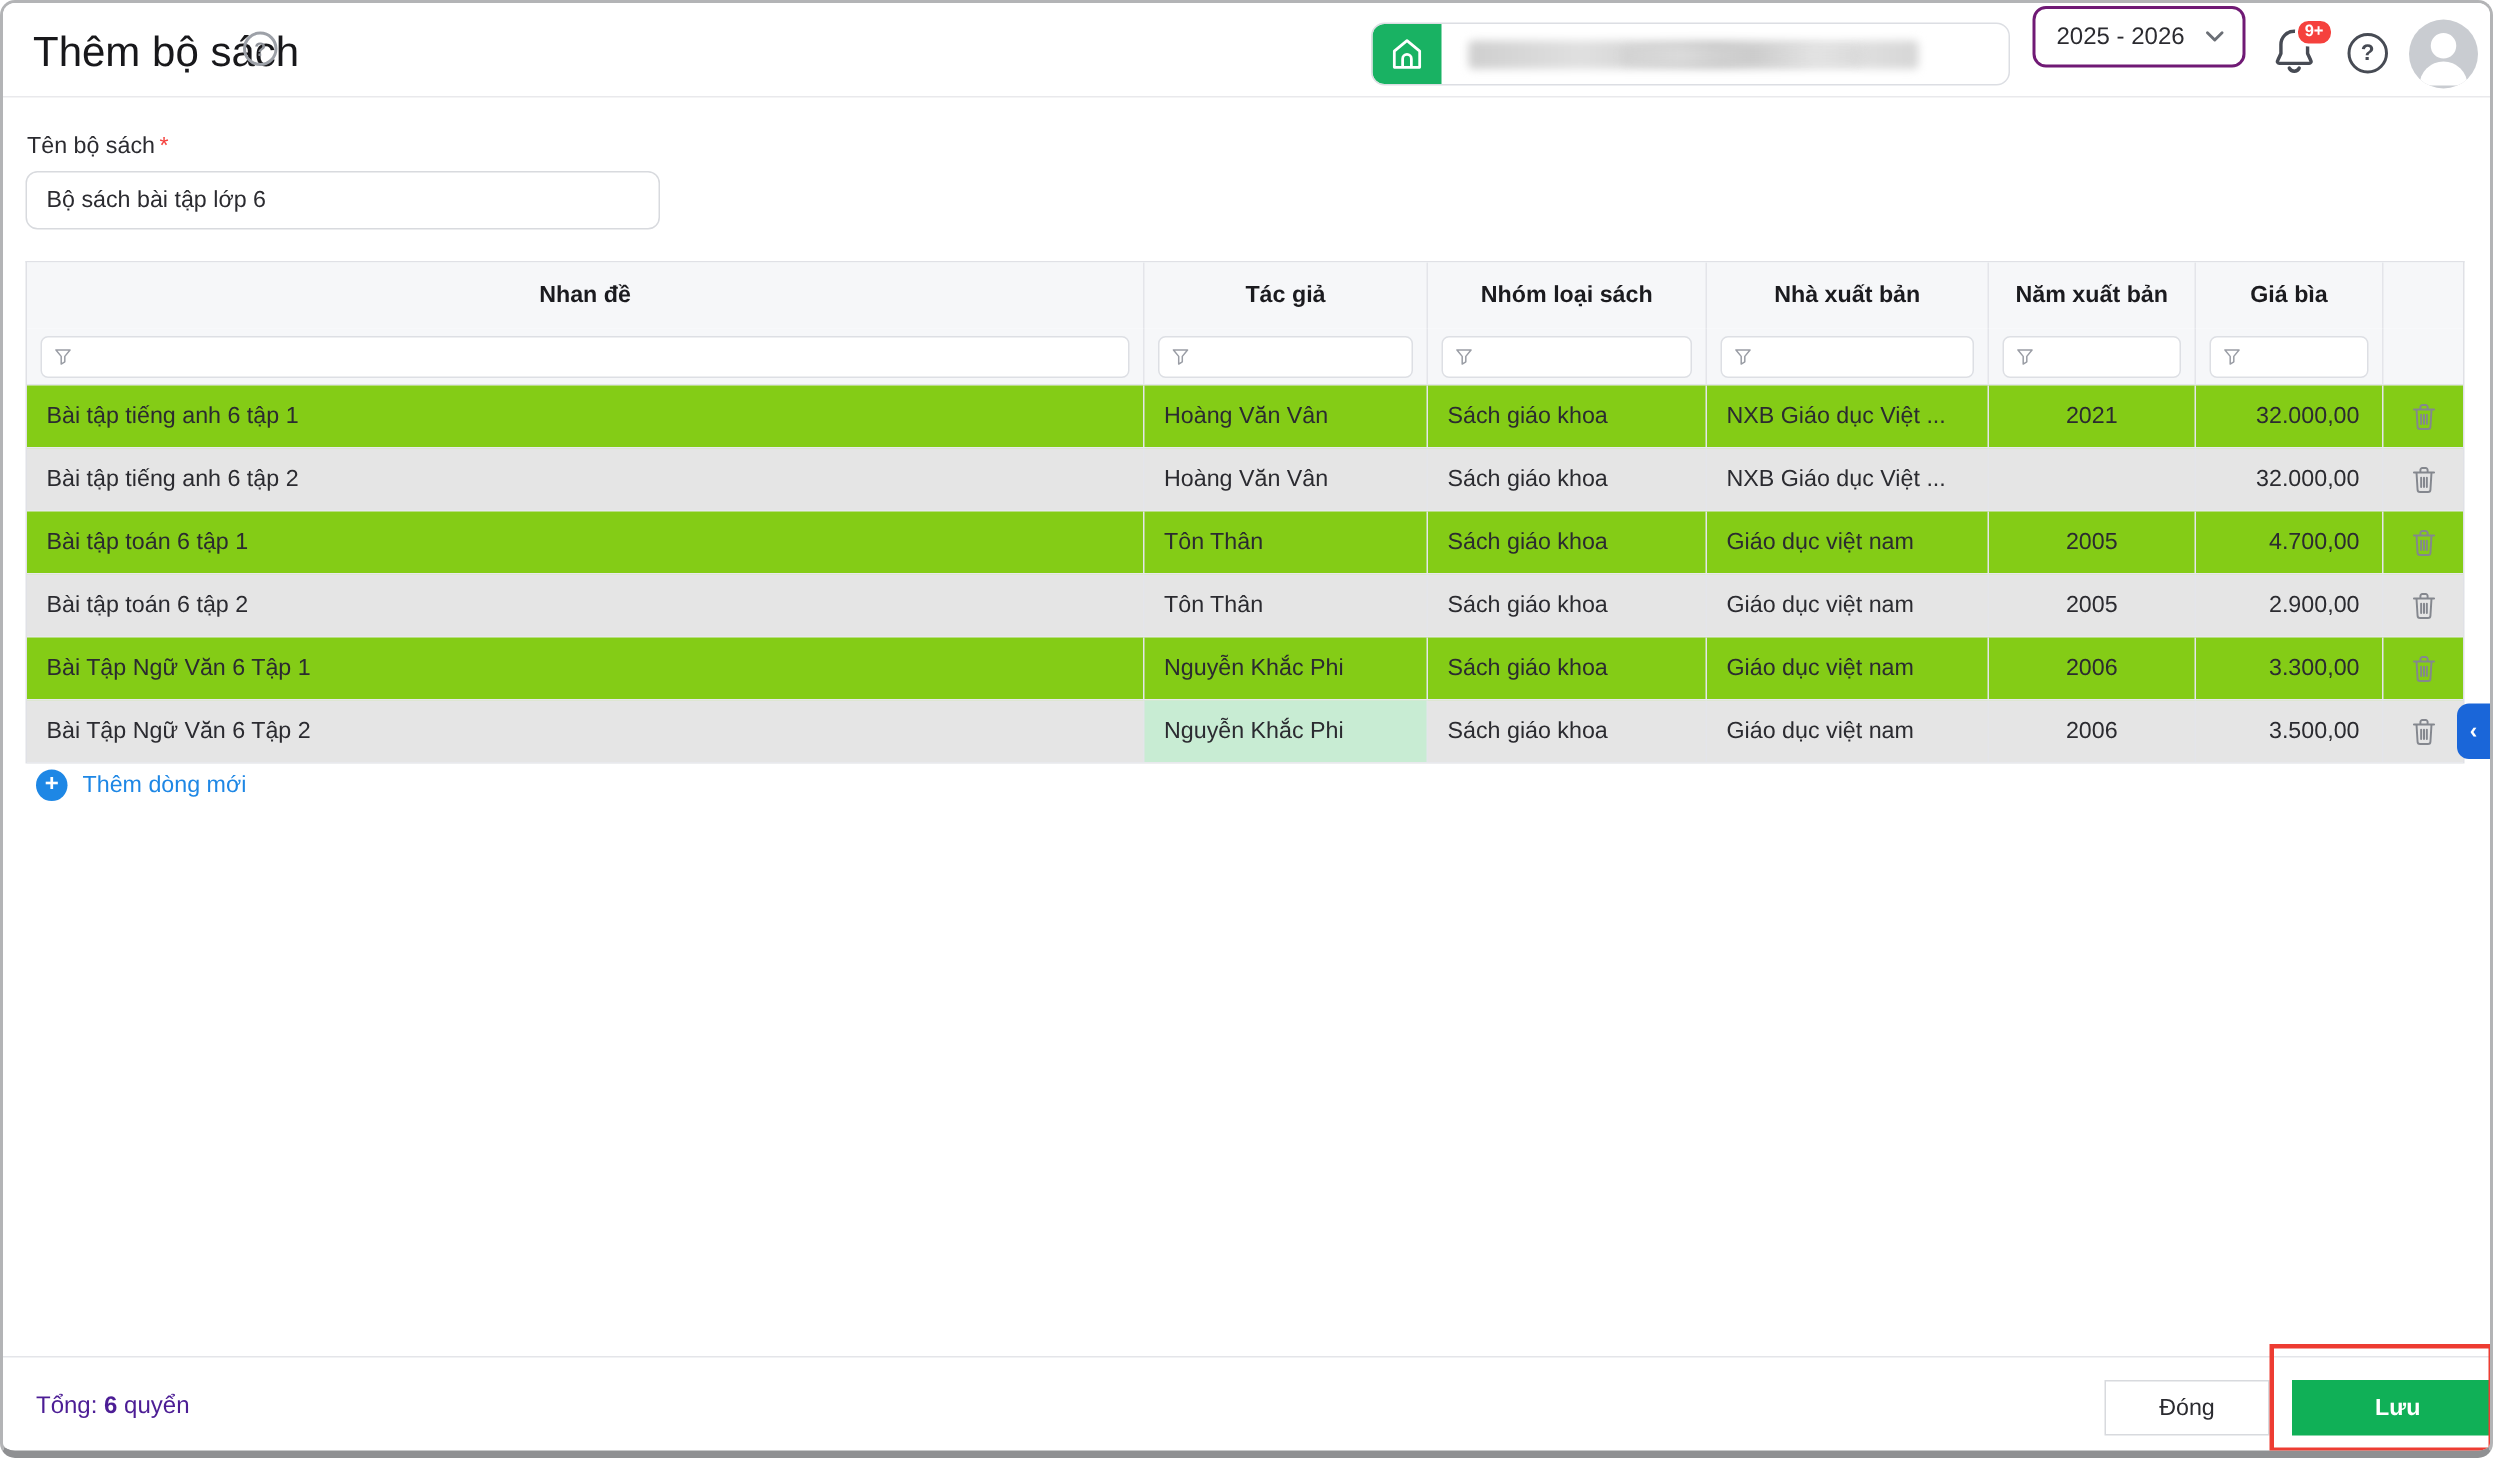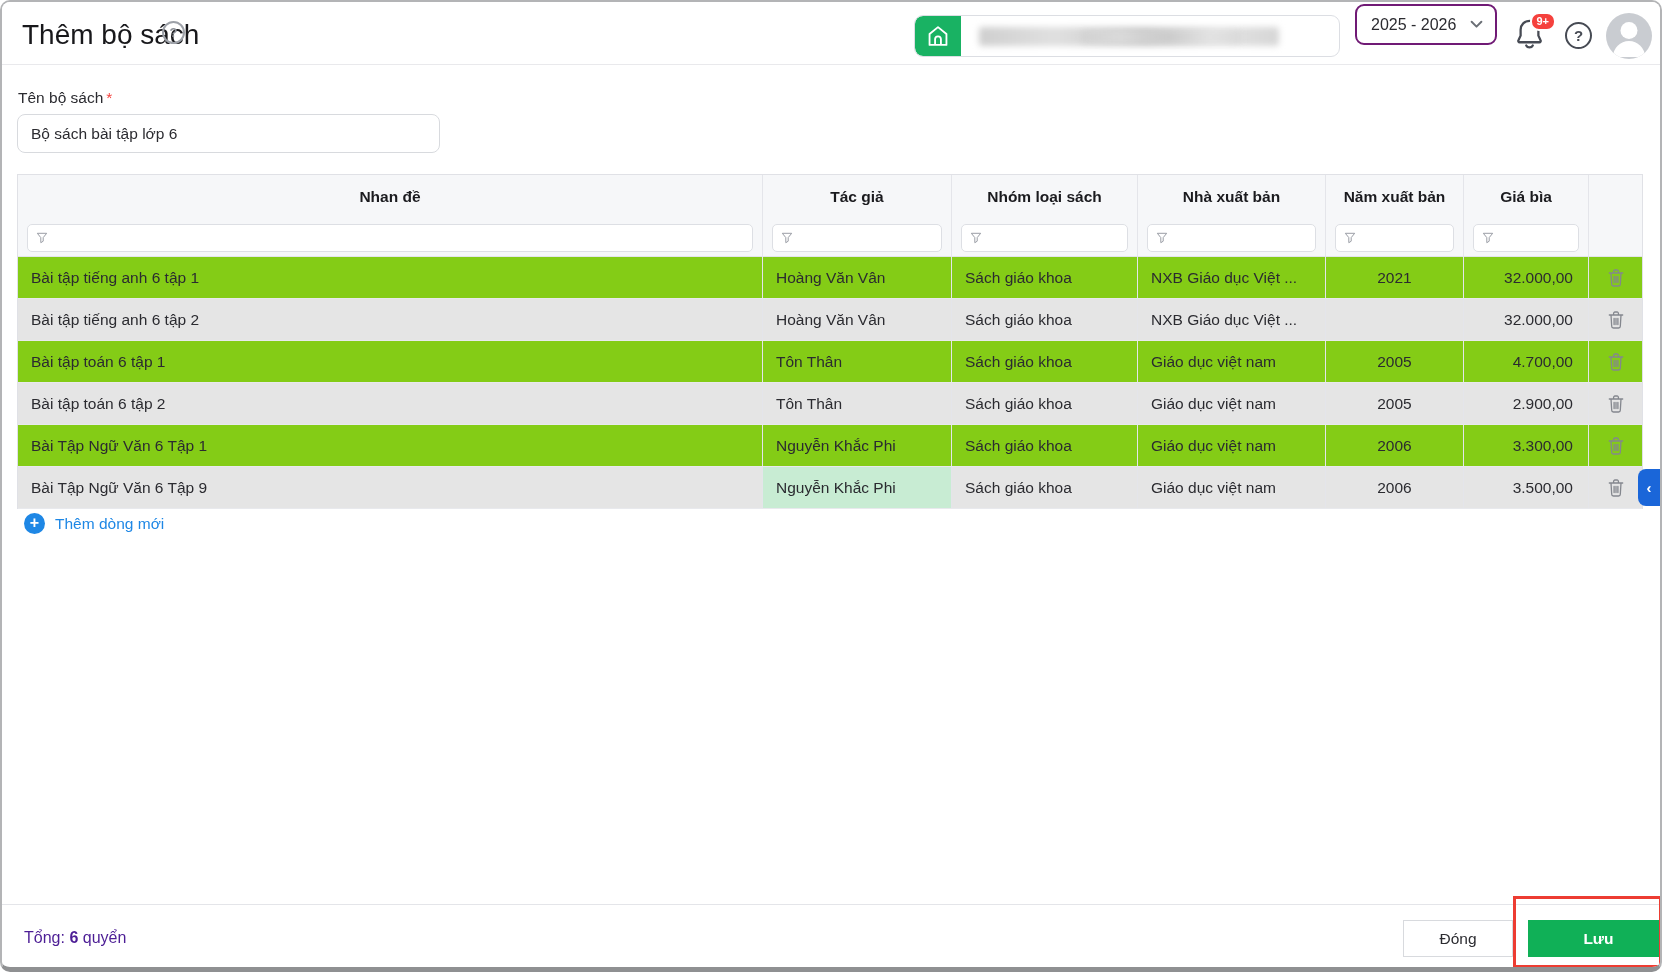--- a/index.html
+++ b/index.html
@@ -310,21 +310,21 @@
             <button class="trash-btn">
               <div>
                 <svg width="16" height="18" viewBox="0 0 16 18">
                   <path d="M1.3 4h13.4M5.6 4V2.3A1.3 1.3 0 0 1 6.9 1h2.2a1.3 1.3 0 0 1 1.3 1.3V4M3 4l.7 11.3A1.7 1.7 0 0 0 5.4 17h5.2a1.7 1.7 0 0 0 1.7-1.7L13 4M6.1 7.4v6.2M8 7.4v6.2M9.9 7.4v6.2" fill="none" stroke="#84878e" stroke-width="1.3" stroke-linecap="round"></path>
                 </svg>
               </div>
             </button>
           </div>
         </div>
         <div class="grid-row trow alt">
-          <div class="cell">Bài Tập Ngữ Văn 6 Tập 9</div>
+          <div class="cell">Bài Tập Ngữ Văn 6 Tập 2</div>
           <div class="cell hl">Nguyễn Khắc Phi</div>
           <div class="cell">Sách giáo khoa</div>
           <div class="cell">Giáo dục việt nam</div>
           <div class="cell center">2006</div>
           <div class="cell right">3.500,00</div>
           <div class="cell del">
             <button class="trash-btn">
               <div>
                 <svg width="16" height="18" viewBox="0 0 16 18">
                   <path d="M1.3 4h13.4M5.6 4V2.3A1.3 1.3 0 0 1 6.9 1h2.2a1.3 1.3 0 0 1 1.3 1.3V4M3 4l.7 11.3A1.7 1.7 0 0 0 5.4 17h5.2a1.7 1.7 0 0 0 1.7-1.7L13 4M6.1 7.4v6.2M8 7.4v6.2M9.9 7.4v6.2" fill="none" stroke="#84878e" stroke-width="1.3" stroke-linecap="round"></path>

